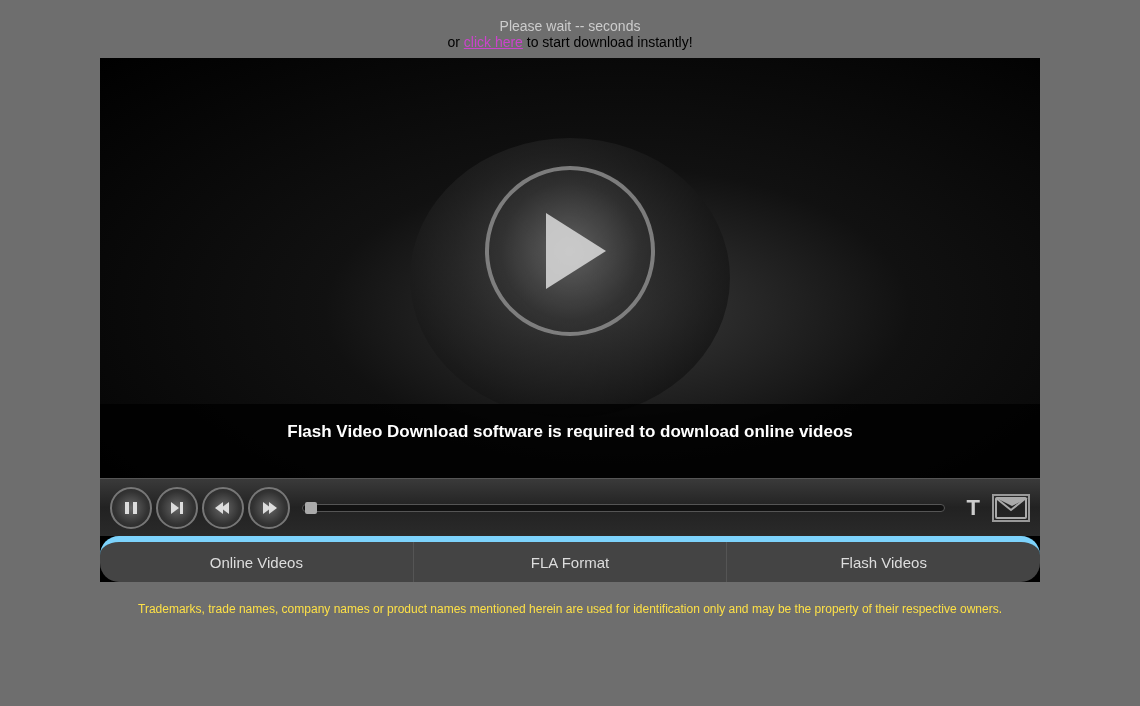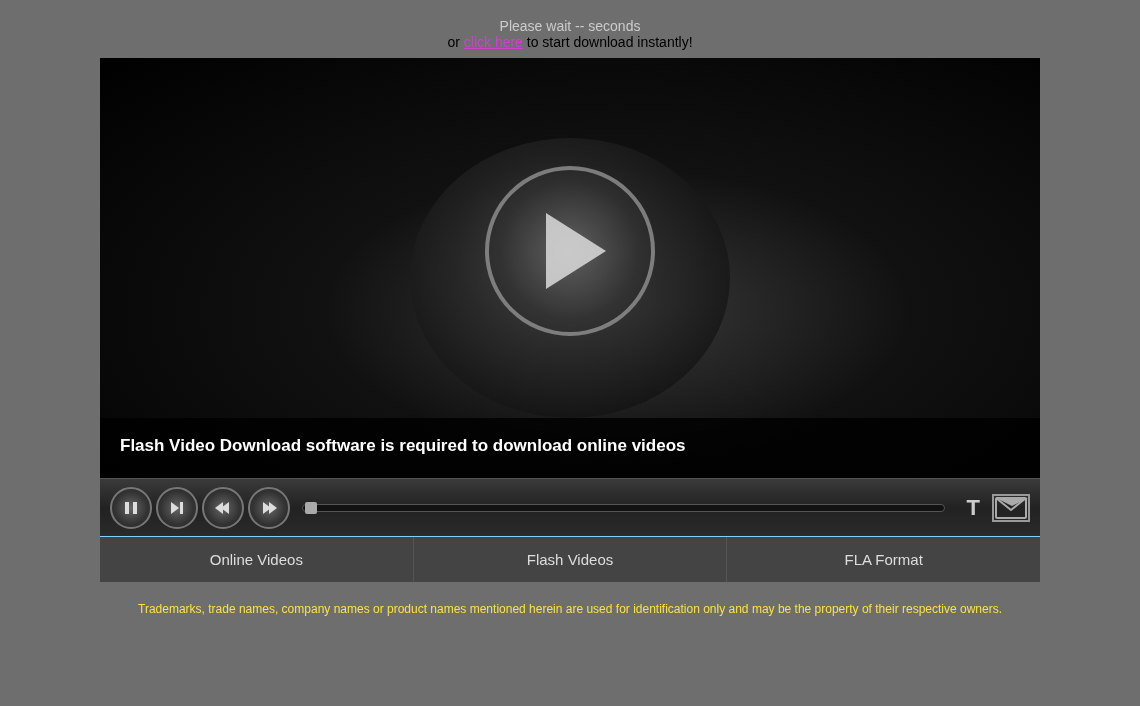--- a/index.html
+++ b/index.html
@@ -92,21 +92,22 @@
       border-left: 60px solid rgba(220,220,220,0.85);
       margin-left: 12px;
     }
 
     .overlay-text {
       position: absolute;
       bottom: 0;
       left: 0;
       right: 0;
       background: rgba(0,0,0,0.82);
-      padding: 18px 20px 14px;
+      text-align: center;
+      padding: 18px 20px 28px;
     }
 
     .overlay-text .main-text {
       color: #ffffff;
       font-size: 17px;
       font-weight: bold;
       margin-bottom: 8px;
     }
 
     .overlay-text .download-link {
@@ -202,21 +203,22 @@
       border-right: 16px solid transparent;
       border-top: 8px solid #aaa;
     }
 
     .footer-tabs {
       width: 940px;
       background: #444;
       display: flex;
       align-items: center;
       height: 46px;
-      border-top: 1px solid #7dd3fc;
+      border-top: 6px solid #7dd3fc;
+      border-radius: 19px;
     }
 
     .footer-tab {
       flex: 1;
       text-align: center;
       color: #ddd;
       font-size: 15px;
       font-weight: normal;
       cursor: pointer;
       height: 100%;
@@ -305,24 +307,24 @@
       </div>
     </div>
 
   </div>
 
   <div class="footer-tabs">
     <div class="footer-tab">
       <span>Online Videos</span>
     </div>
     <div class="footer-tab">
+      <span>FLA Format</span>
+    </div>
+    <div class="footer-tab">
       <span>Flash Videos</span>
-    </div>
-    <div class="footer-tab">
-      <span>FLA Format</span>
     </div>
   </div>
 
 </div>
 
 <div class="footer-legal">
   <span>Trademarks, trade names, company names or product names mentioned herein are used for identification only and may be the property of their respective owners.</span>
 </div>
 
 </body></html>

